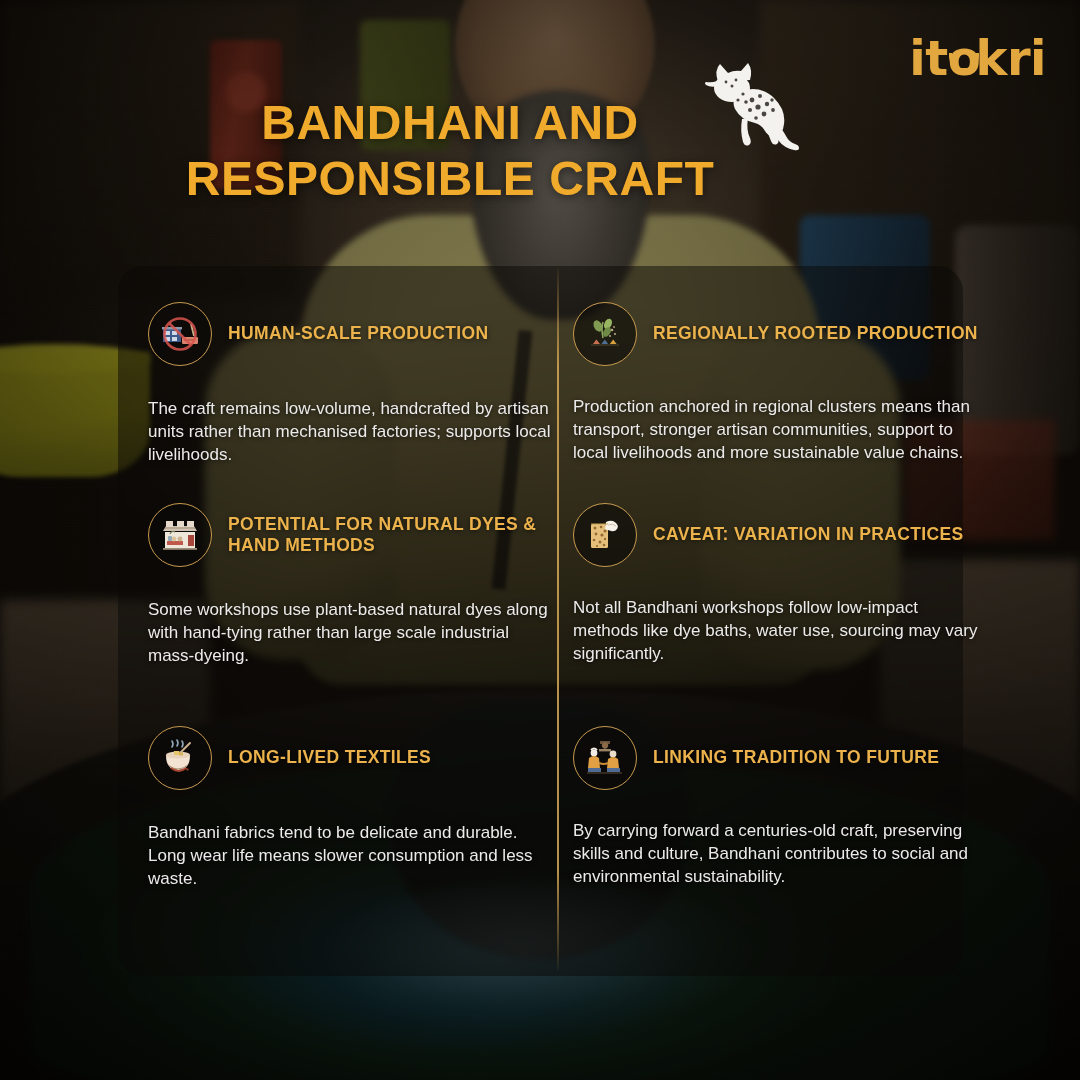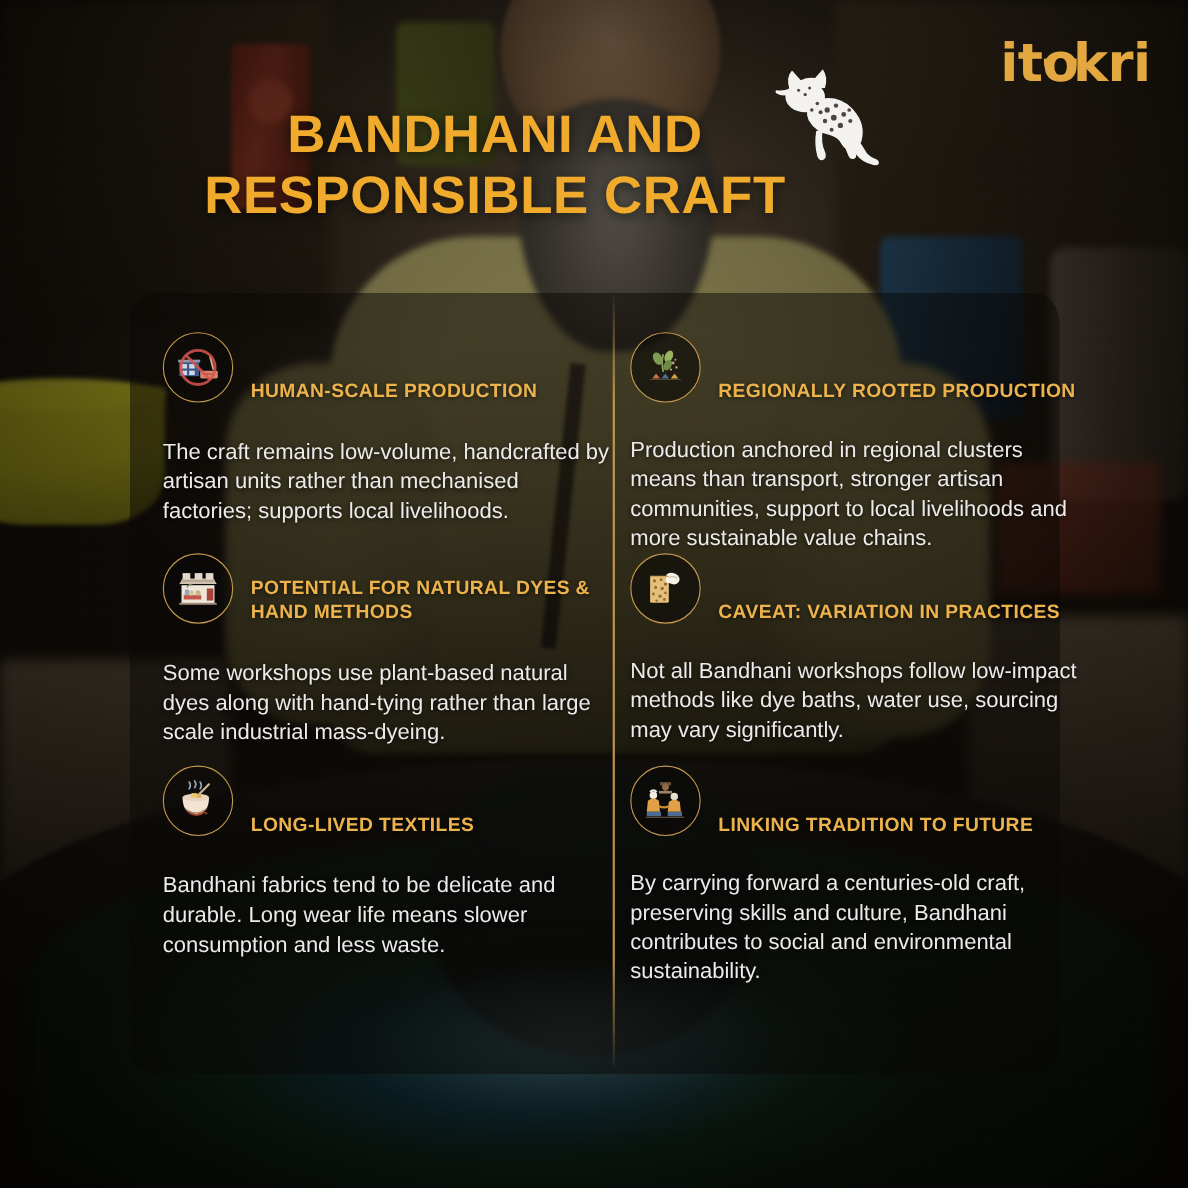--- a/index.html
+++ b/index.html
@@ -103,30 +103,30 @@
     backdrop-filter:blur(1px);}
   .divider{position:absolute;left:557px;top:268px;width:2px;height:702px;
     background:linear-gradient(180deg,rgba(196,150,70,.05),rgba(214,168,86,.85) 14%,rgba(214,168,86,.85) 86%,rgba(196,150,70,.05));}
 
   .grid{position:absolute;left:118px;top:266px;width:845px;height:710px;}
   .cell{position:absolute;width:408px;}
   .cell.c0{left:30px;}
   .cell.c1{left:455px;}
   .cell.r0{top:36px;}
   .cell.r1{top:237px;}
-  .cell.r2{top:430px;}
-
-  .cardhead{display:flex;align-items:flex-end;gap:16px;}
+  .cell.r2{top:460px;}
+
+  .cardhead{display:flex;align-items:center;gap:16px;}
   .iconwrap{flex:0 0 auto;width:62px;height:62px;border-radius:50%;
     border:1.6px solid #c79a4e;background:rgba(12,10,8,.62);
     display:flex;align-items:center;justify-content:center;overflow:hidden;}
   .iconwrap svg{display:block;}
   .ctitle{color:#ecb24b;font-weight:800;font-size:17.5px;line-height:1.22;letter-spacing:.35px;
     text-shadow:0 1px 5px rgba(0,0,0,.6);}
-  .cbody{margin-top:32px;color:#eceaea;font-size:20px;line-height:1.34;
+  .cbody{margin-top:32px;color:#eceaea;font-size:17px;line-height:1.34;
     text-shadow:0 1px 5px rgba(0,0,0,.75);}
   .cell.c1 .cbody{margin-top:30px;}
 </style>
 </head>
 <body>
 
 <div class="stage">
 
   <div class="photo">
     <div class="ph-base"></div>

